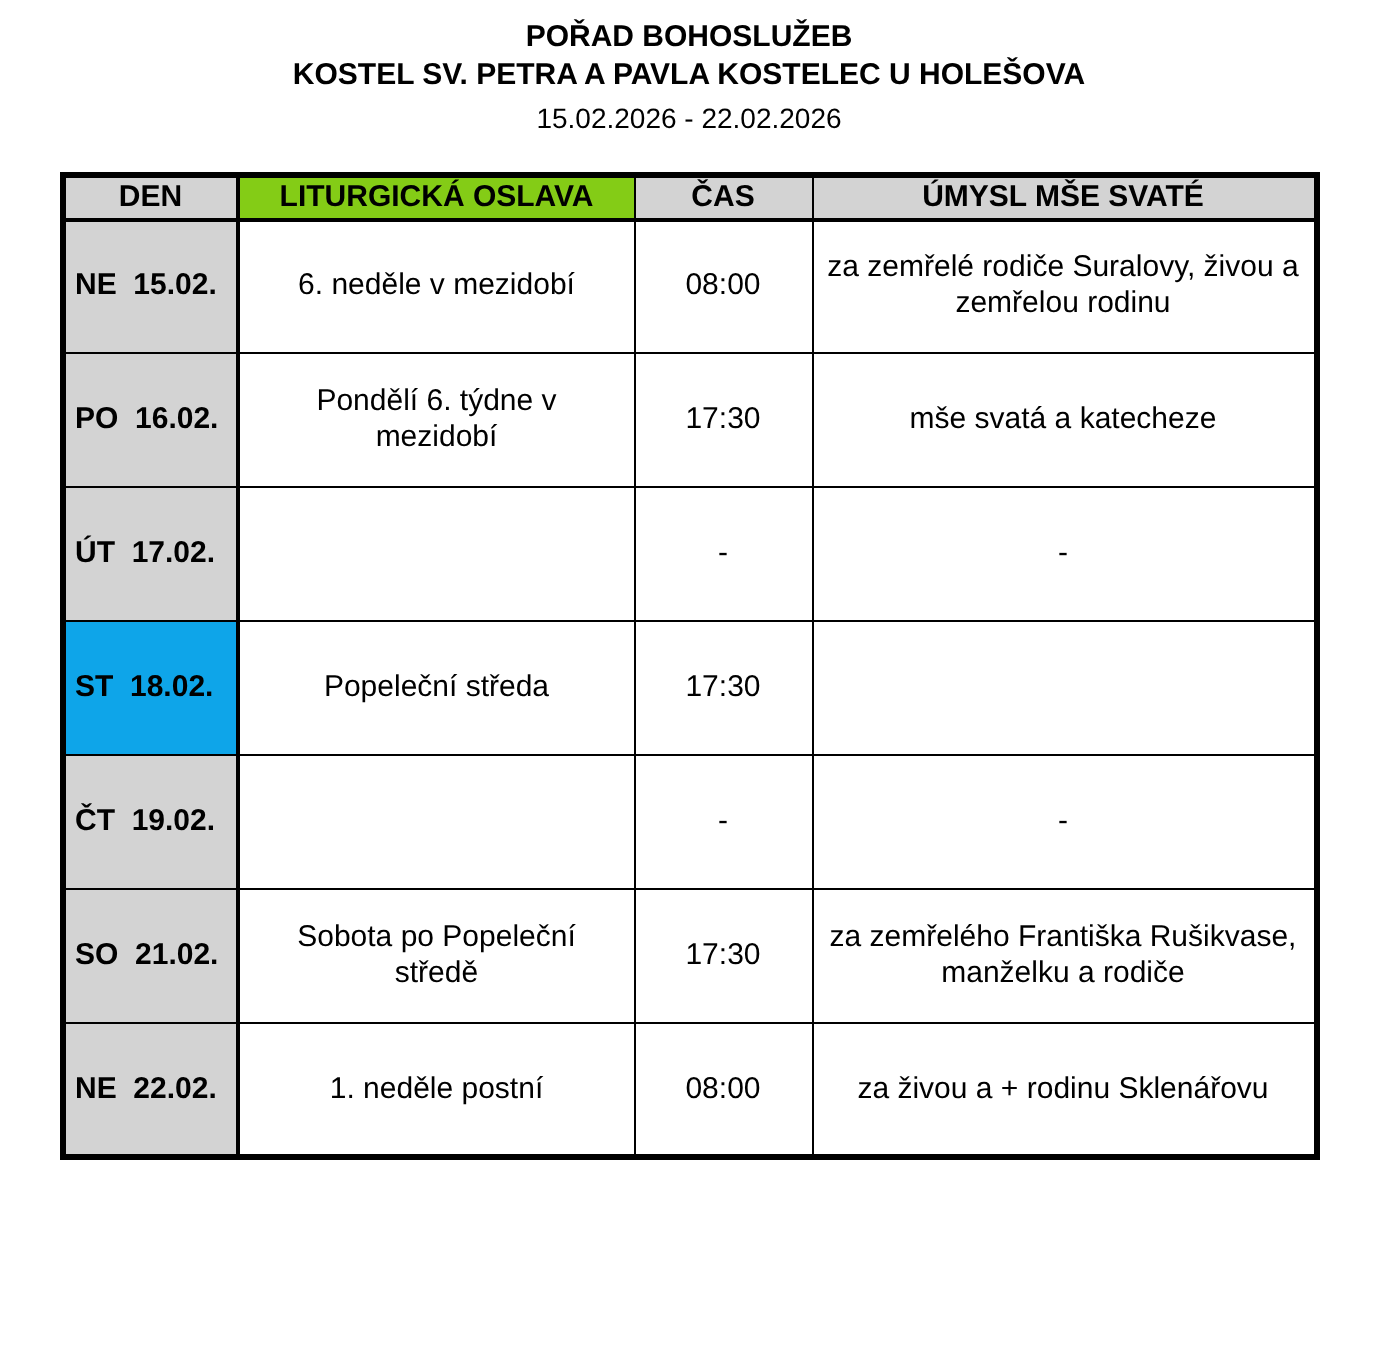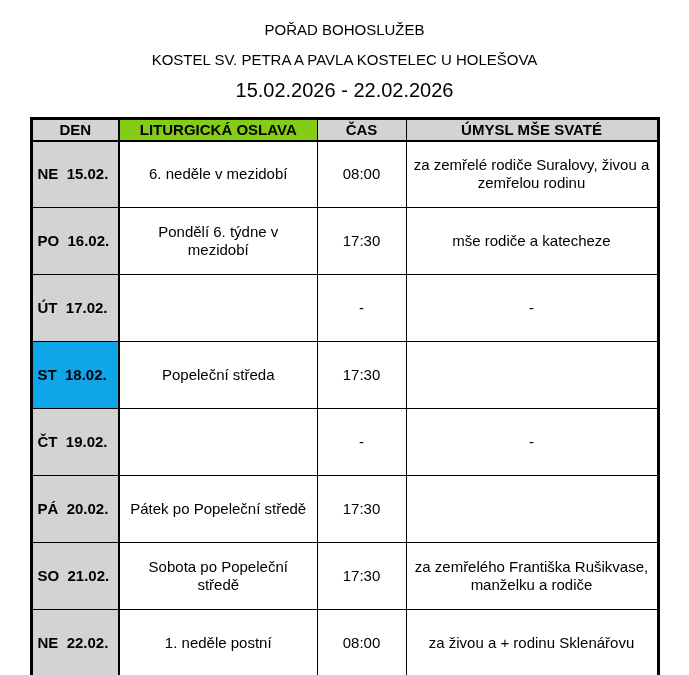--- a/index.html
+++ b/index.html
@@ -16,28 +16,28 @@
     width: 689px;
     height: 675px;
     overflow: hidden;
     box-sizing: border-box;
   }
   .doc-header {
     text-align: center;
     padding-top: 9px;
   }
   .title-line {
-    font-weight: normal;
+    font-weight: bold;
     font-size: 15px;
     line-height: 19px;
-    margin: 11px;
+    margin: 0;
   }
   .date-line {
     font-weight: normal;
-    font-size: 20px;
+    font-size: 14px;
     line-height: 20px;
     margin: 2px 0 0 0;
   }
   table.schedule {
     border-collapse: collapse;
     table-layout: fixed;
     width: 627px;
     margin: 17px auto 0 auto;
     border: 3px solid #000000;
   }
@@ -112,47 +112,41 @@
         <tr>
           <td class="day-cell" style="background: rgb(211, 211, 211);">NE&nbsp;&nbsp;15.02.</td>
           <td class="cele-cell">6. neděle v mezidobí</td>
           <td>08:00</td>
           <td>za zemřelé rodiče Suralovy, živou a zemřelou rodinu</td>
         </tr>
         <tr>
           <td class="day-cell" style="background: rgb(211, 211, 211);">PO&nbsp;&nbsp;16.02.</td>
           <td class="cele-cell">Pondělí 6. týdne v mezidobí</td>
           <td>17:30</td>
-          <td>mše rodiče a katecheze</td>
+          <td>mše svatá a katecheze</td>
         </tr>
         <tr>
           <td class="day-cell" style="background: rgb(211, 211, 211);">ÚT&nbsp;&nbsp;17.02.</td>
           <td class="cele-cell"></td>
           <td>-</td>
           <td>-</td>
         </tr>
         <tr>
           <td class="day-cell" style="background: #0ea5e9;">ST&nbsp;&nbsp;18.02.</td>
           <td class="cele-cell">Popeleční středa</td>
           <td>17:30</td>
           <td></td>
         </tr>
         <tr>
           <td class="day-cell" style="background: rgb(211, 211, 211);">ČT&nbsp;&nbsp;19.02.</td>
           <td class="cele-cell"></td>
           <td>-</td>
           <td>-</td>
         </tr>
         <tr>
-          <td class="day-cell" style="background: rgb(211, 211, 211);">PÁ&nbsp;&nbsp;20.02.</td>
-          <td class="cele-cell">Pátek po Popeleční středě</td>
-          <td>17:30</td>
-          <td></td>
-        </tr>
-        <tr>
           <td class="day-cell" style="background: rgb(211, 211, 211);">SO&nbsp;&nbsp;21.02.</td>
           <td class="cele-cell">Sobota po Popeleční středě</td>
           <td>17:30</td>
           <td>za zemřelého Františka Rušikvase, manželku a rodiče</td>
         </tr>
         <tr>
           <td class="day-cell" style="background: rgb(211, 211, 211);">NE&nbsp;&nbsp;22.02.</td>
           <td class="cele-cell">1. neděle postní</td>
           <td>08:00</td>
           <td>za živou a + rodinu Sklenářovu</td>

